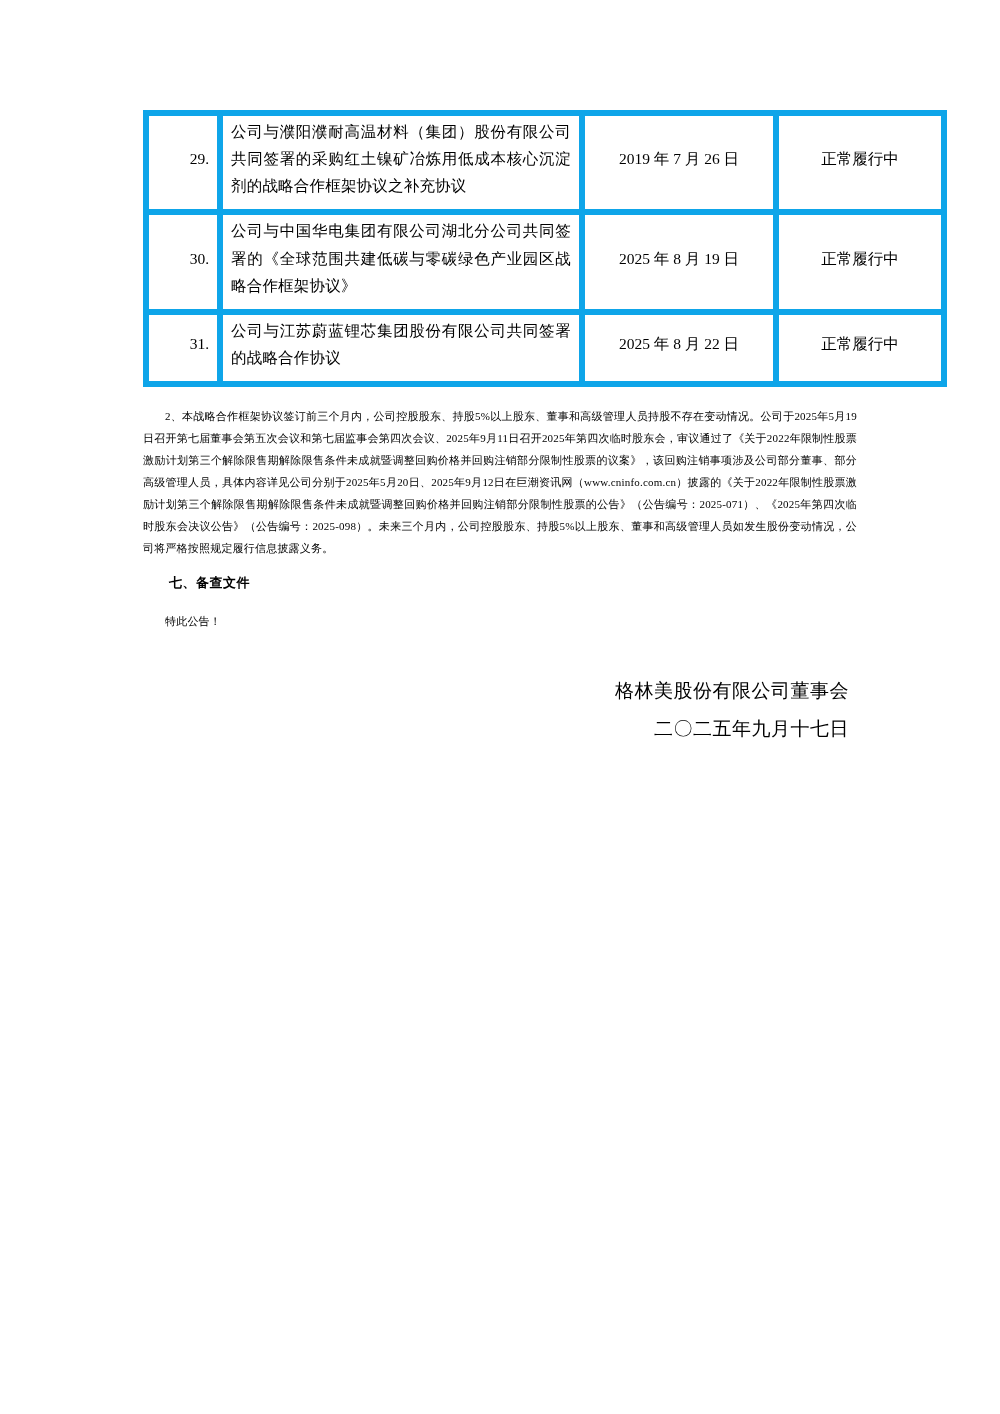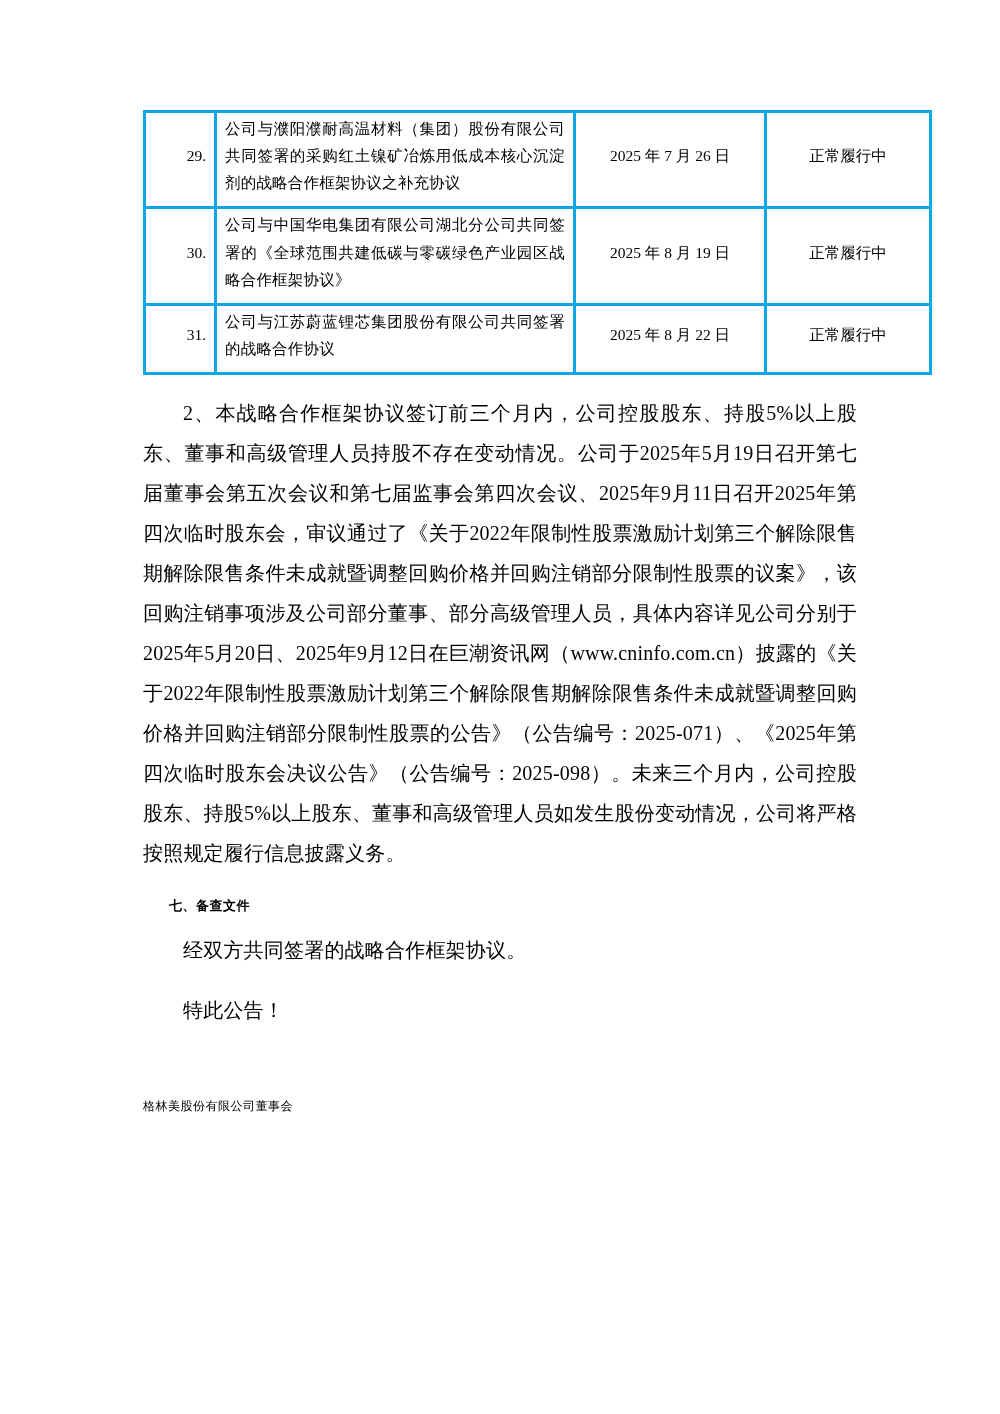--- a/index.html
+++ b/index.html
@@ -30,21 +30,21 @@
     width: 714px;
   }
 
   
   table.agreements {
     border-collapse: collapse;
     width: 714px;
     table-layout: fixed;
   }
   table.agreements td {
-    border: 3px solid #0ea5e9;
+    border: 6px solid #0ea5e9;
     padding: 2px 8px 10px 8px;
     font-size: 15.5px;
     line-height: 1.75;
     vertical-align: middle;
   }
   td.col-num {
     width: 52px;
     text-align: right;
     font-size: 15px;
   }
@@ -61,21 +61,21 @@
   }
   td.col-status {
     width: 146px;
     text-align: center;
     white-space: nowrap;
     font-family: Liberation Serif, serif;
   }
 
   
   .para {
-    font-size: 20px;
+    font-size: 11px;
     line-height: 2.0;
     text-align: justify;
     text-justify: inter-ideograph;
     margin-top: 14px;
     text-indent: 2em;
     letter-spacing: 0.2px;
   }
   .para.first {
     margin-top: 18px;
   }
@@ -87,42 +87,43 @@
     text-indent: 2em;
     letter-spacing: 0.5px;
   }
   .para.plain {
     text-indent: 2em;
     margin-top: 4px;
   }
   .para.notice {
   }
   .signature {
-    margin-top: 64px;
-    font-size: 12px;
+    margin-top: 40px;
+    font-size: 19px;
     line-height: 2.0;
+    text-align: right;
     padding-right: 8px;
     letter-spacing: 0.5px;
   }
   .signature div {
     white-space: nowrap;
   }
 </style>
 </head>
 <body>
 
 <div class="page">
   <div class="content">
 
     <table class="agreements">
       <tbody>
         <tr>
           <td class="col-num">29.</td>
           <td class="col-desc">公司与濮阳濮耐高温材料（集团）股份有限公司共同签署的采购红土镍矿冶炼用低成本核心沉淀剂的战略合作框架协议之补充协议</td>
-          <td class="col-date">2025 年 7 月 26 日</td>
+          <td class="col-date">2019 年 7 月 26 日</td>
           <td class="col-status">正常履行中</td>
         </tr>
         <tr>
           <td class="col-num">30.</td>
           <td class="col-desc">公司与中国华电集团有限公司湖北分公司共同签署的《全球范围共建低碳与零碳绿色产业园区战略合作框架协议》</td>
           <td class="col-date">2025 年 8 月 19 日</td>
           <td class="col-status">正常履行中</td>
         </tr>
         <tr>
           <td class="col-num">31.</td>
@@ -130,22 +131,22 @@
           <td class="col-date">2025 年 8 月 22 日</td>
           <td class="col-status">正常履行中</td>
         </tr>
       </tbody>
     </table>
 
     <p class="para first">2、本战略合作框架协议签订前三个月内，公司控股股东、持股5%以上股东、董事和高级管理人员持股不存在变动情况。公司于2025年5月19日召开第七届董事会第五次会议和第七届监事会第四次会议、2025年9月11日召开2025年第四次临时股东会，审议通过了《关于2022年限制性股票激励计划第三个解除限售期解除限售条件未成就暨调整回购价格并回购注销部分限制性股票的议案》，该回购注销事项涉及公司部分董事、部分高级管理人员，具体内容详见公司分别于2025年5月20日、2025年9月12日在巨潮资讯网（www.cninfo.com.cn）披露的《关于2022年限制性股票激励计划第三个解除限售期解除限售条件未成就暨调整回购价格并回购注销部分限制性股票的公告》（公告编号：2025-071）、《2025年第四次临时股东会决议公告》（公告编号：2025-098）。未来三个月内，公司控股股东、持股5%以上股东、董事和高级管理人员如发生股份变动情况，公司将严格按照规定履行信息披露义务。</p>
 
     <h2 class="heading">七、备查文件</h2>
 
-    <p class="para plain">经双方共同签署的战略合作框架协议。</p>
 
     <p class="para notice">特此公告！</p>
 
     <div class="signature">
       <div>格林美股份有限公司董事会</div>
+      <div>二〇二五年九月十七日</div>
     </div>
 
   </div>
 </div>
 
 </body></html>

